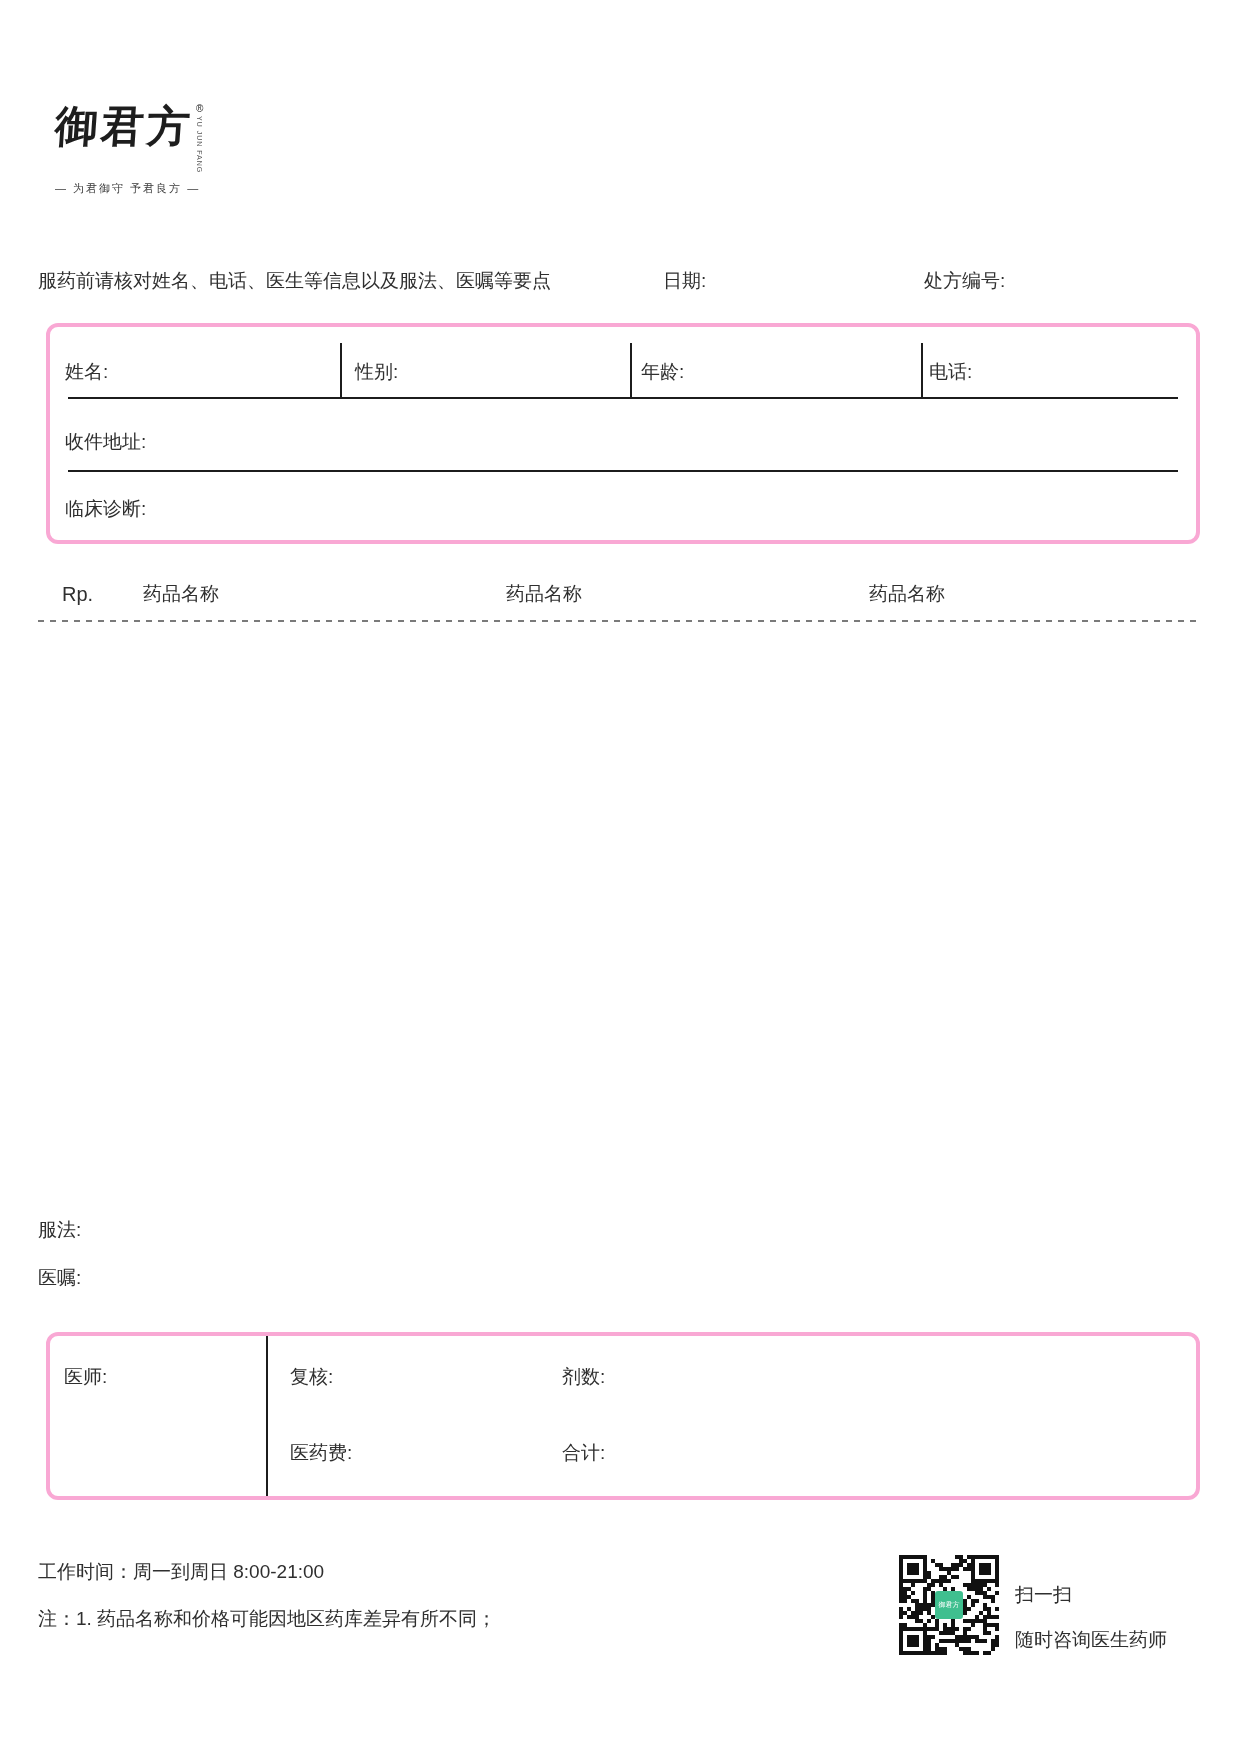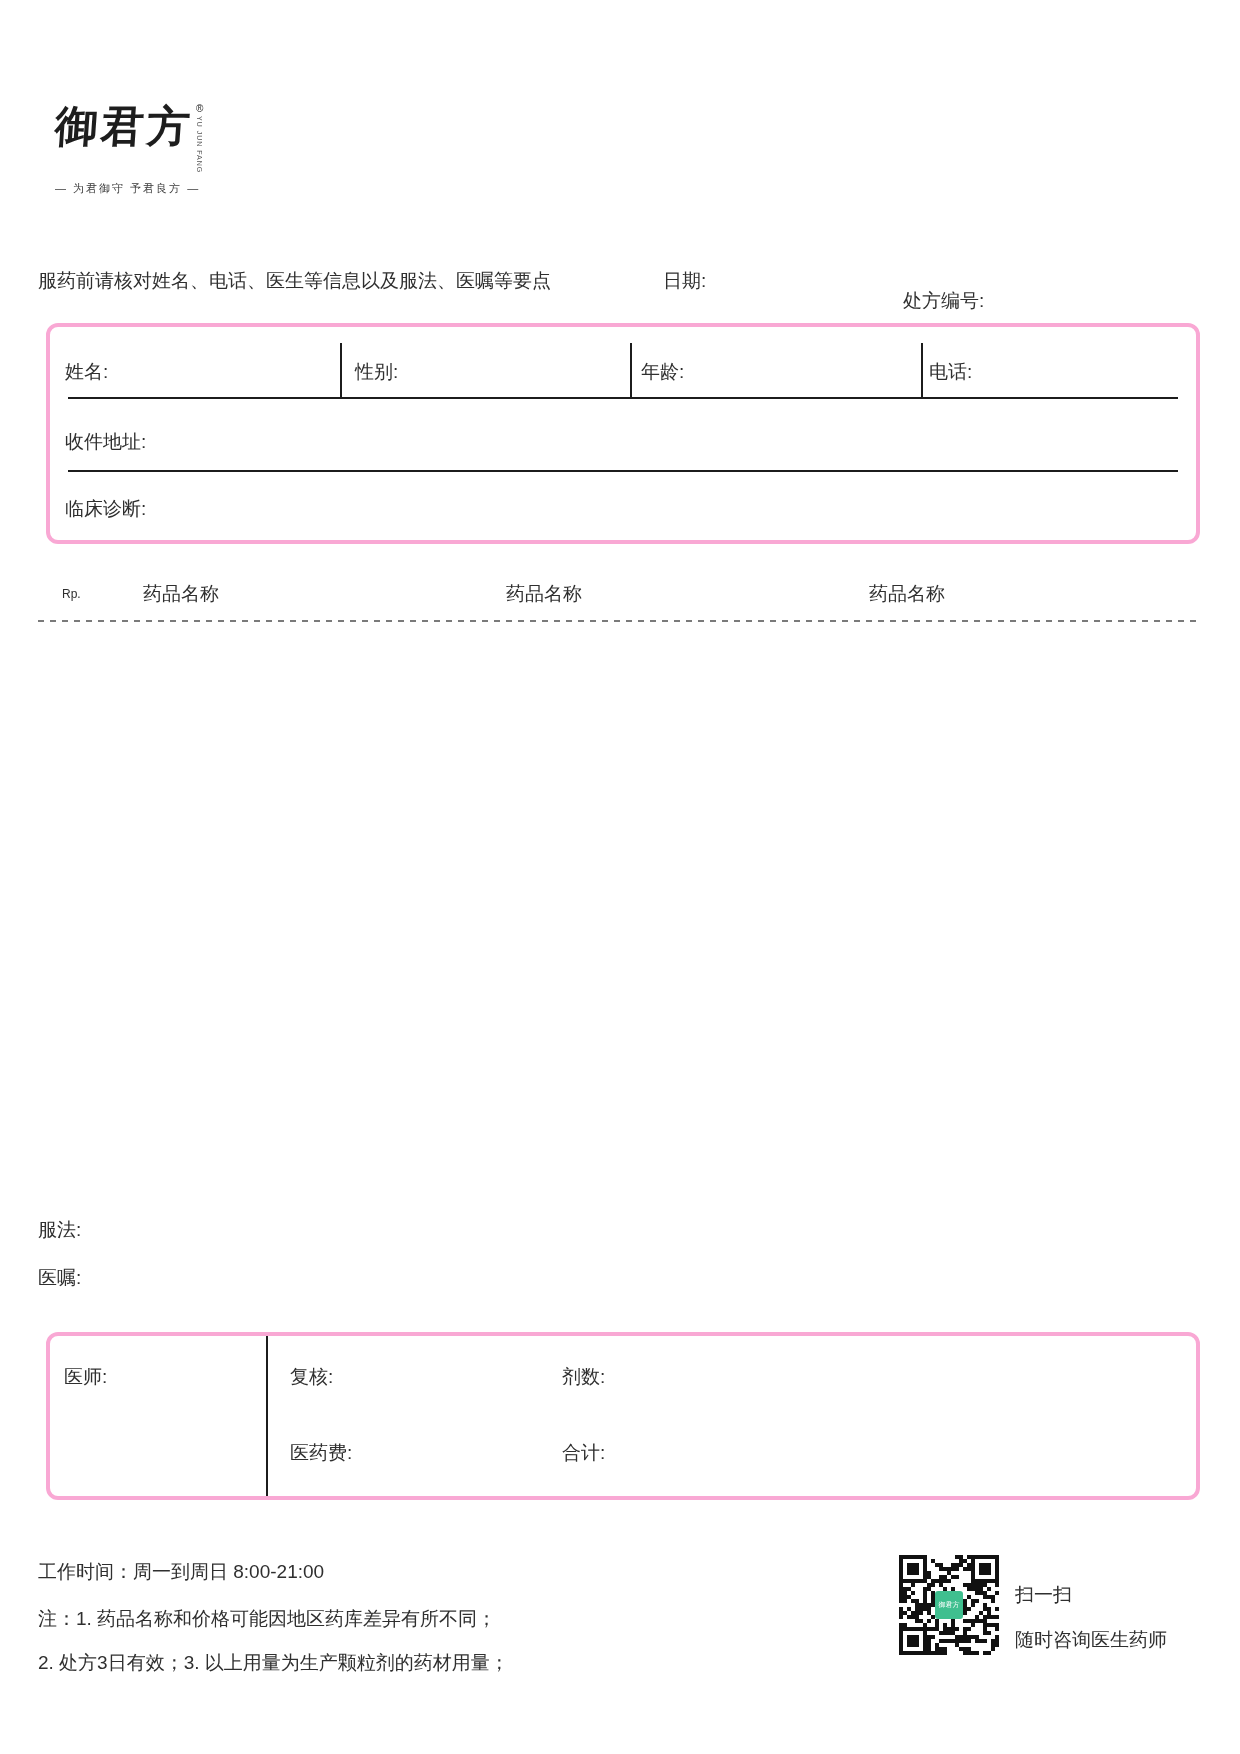--- a/index.html
+++ b/index.html
@@ -55,21 +55,21 @@
         <span class="reg">®</span>
         <span class="logo-en">YU JUN FANG</span>
       </span>
     </div>
     <div class="tagline">— 为君御守 予君良方 —</div>
   </div>
 
 
   <div class="abs lbl" style="left:38px; top:270px;">服药前请核对姓名、电话、医生等信息以及服法、医嘱等要点</div>
   <div class="abs lbl" style="left:663px; top:270px;">日期:</div>
-  <div class="abs lbl" style="left:903px; top:270px;margin-top:20px;">处方编号:</div>
+  <div class="abs lbl" style="left:924px; top:270px;">处方编号:</div>
 
   <div class="abs round-box" style="left:46px; top:323px; width:1146px; height:213px;">
 
     <div class="abs vline" style="left:290px; top:16px; height:54px;"></div>
     <div class="abs vline" style="left:580px; top:16px; height:54px;"></div>
     <div class="abs vline" style="left:871px; top:16px; height:54px;"></div>
 
     <div class="abs lbl" style="left:15px;  top:34px;">姓名:</div>
     <div class="abs lbl" style="left:305px; top:34px;">性别:</div>
     <div class="abs lbl" style="left:591px; top:34px;">年龄:</div>
@@ -77,42 +77,41 @@
 
     <div class="abs hline" style="left:18px; right:18px; top:70px;"></div>
 
     <div class="abs lbl" style="left:15px; top:104px;">收件地址:</div>
 
     <div class="abs hline" style="left:18px; right:18px; top:143px;"></div>
 
     <div class="abs lbl" style="left:15px; top:171px;">临床诊断:</div>
   </div>
 
-  <div class="abs lbl" style="left:62px;  top:583px; font-size:12px;">Rp.</div>
+  <div class="abs lbl" style="left:62px;  top:583px; font-size:20px;">Rp.</div>
   <div class="abs lbl" style="left:143px; top:583px;">药品名称</div>
   <div class="abs lbl" style="left:506px; top:583px;">药品名称</div>
   <div class="abs lbl" style="left:869px; top:583px;">药品名称</div>
 
   <div class="abs dashed-line" style="left:38px; top:620px; width:1162px;"></div>
 
   <div class="abs lbl" style="left:38px; top:1219px;">服法:</div>
   <div class="abs lbl" style="left:38px; top:1267px;text-align:right;">医嘱:</div>
 
   <div class="abs round-box" style="left:46px; top:1332px; width:1146px; height:160px;">
     <div class="abs vline" style="left:216px; top:0; bottom:0;"></div>
     <div class="abs lbl" style="left:14px;  top:30px;">医师:</div>
     <div class="abs lbl" style="left:240px; top:30px;">复核:</div>
     <div class="abs lbl" style="left:512px; top:30px;">剂数:</div>
     <div class="abs lbl" style="left:240px; top:106px;text-align:right;">医药费:</div>
     <div class="abs lbl" style="left:512px; top:106px;">合计:</div>
   </div>
 
   <div class="abs lbl" style="left:38px; top:1561px;">工作时间：周一到周日 8:00-21:00</div>
   <div class="abs lbl" style="left:38px; top:1608px;">注：1. 药品名称和价格可能因地区药库差异有所不同；</div>
-  <div class="abs lbl" style="left:38px; top:1652px;">2. 处方3日有效；3. 以上用量为生产颗粒剂的药材用量；</div>
 
   <div class="abs qr-wrap" style="left:899px; top:1555px;">
     <svg id="qr-svg" width="100" height="100" viewBox="0 0 100 100" xmlns="http://www.w3.org/2000/svg">
         <rect x="56" y="0" width="4" height="4" fill="#111"></rect>
         <rect x="60" y="0" width="4" height="4" fill="#111"></rect>
         <rect x="68" y="0" width="4" height="4" fill="#111"></rect>
         <rect x="32" y="4" width="4" height="4" fill="#111"></rect>
         <rect x="60" y="4" width="4" height="4" fill="#111"></rect>
         <rect x="64" y="4" width="4" height="4" fill="#111"></rect>
         <rect x="36" y="8" width="4" height="4" fill="#111"></rect>

